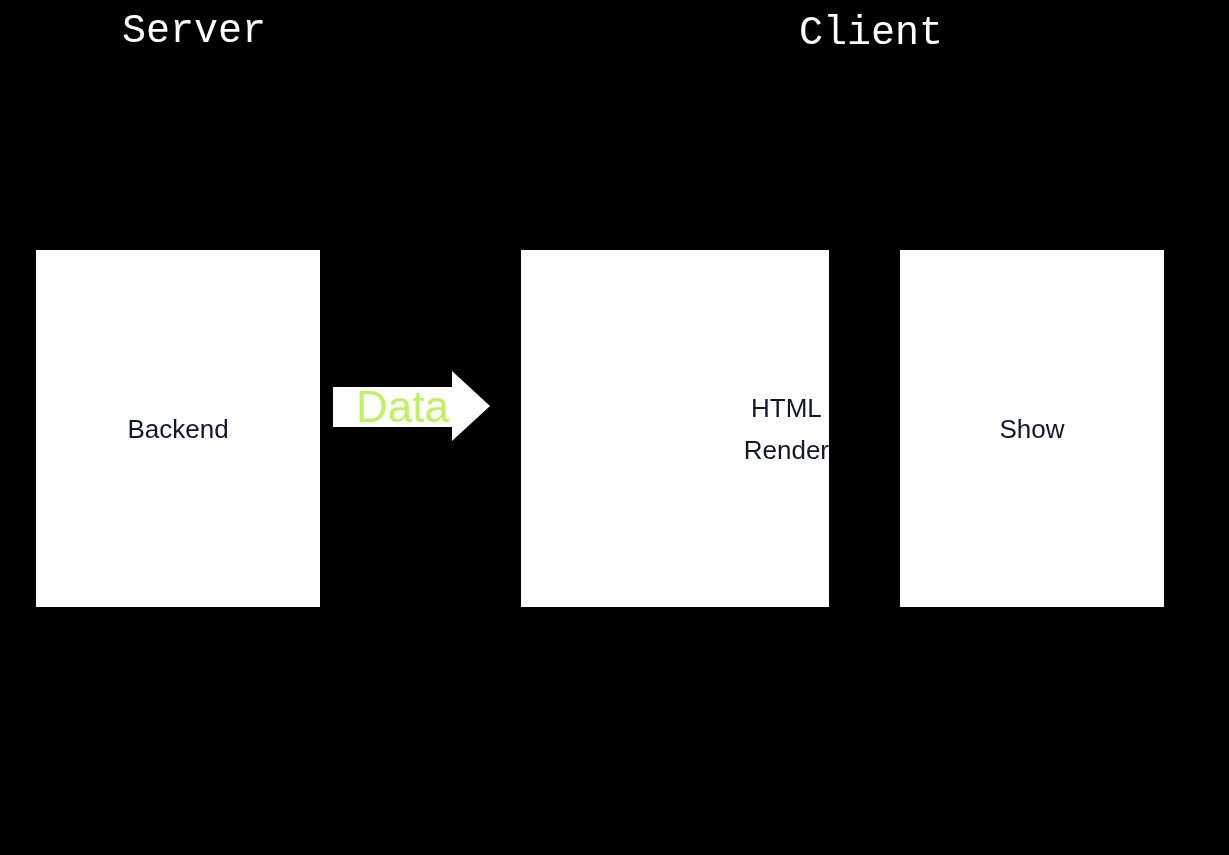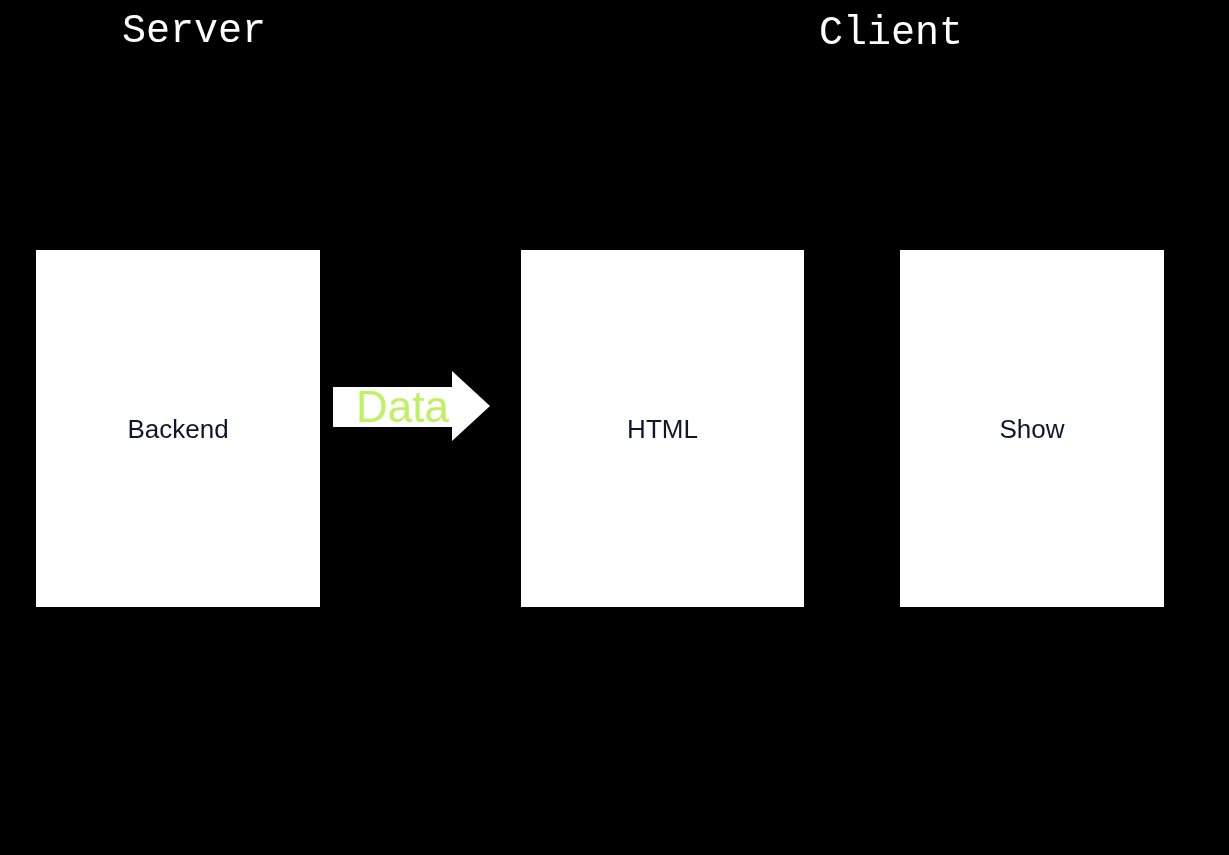--- a/index.html
+++ b/index.html
@@ -16,37 +16,37 @@
   }
   .section-label {
     position: absolute;
     color: #ffffff;
     font-size: 40px;
     line-height: 48px;
     white-space: nowrap;
     font-family: Liberation Mono, monospace;
   }
   #server-label { left: 122px; top: 8px; }
-  #client-label { left: 819px; top: 10px; }
+  #client-label { left: 799px; top: 10px; }
 
   .node {
     position: absolute;
     top: 250px;
     height: 357px;
     background: #ffffff;
     color: #0f172a;
     display: flex;
     align-items: center;
     justify-content: center;
     text-align: center;
     font-size: 26px;
     line-height: 42px;
   }
   #box-backend     { left: 36px;  width: 284px; }
-  #box-html-render { left: 521px; width: 283px; }
+  #box-html-render { left: 521px; width: 308px; justify-content: flex-end; }
   #box-show        { left: 900px; width: 264px; }
 
   .node .line { display: block; }
 
   .arrow-svg {
     position: absolute;
     left: 333px;
     top: 371px;
     width: 157px;
     height: 70px;
@@ -79,18 +79,19 @@
 
 <svg class="arrow-svg" viewBox="0 0 157 70" aria-hidden="true">
   <rect x="0" y="16" width="120" height="40" fill="#ffffff"></rect>
   <polygon points="119,0 157,35 119,70" fill="#ffffff"></polygon>
 </svg>
 <div class="arrow-label">Data</div>
 
 <div class="node" id="box-html-render">
   <span>
     <span class="line">HTML</span>
+    <span class="line">Render</span>
   </span>
 </div>
 
 <div class="node" id="box-show">
   <span class="line">Show</span>
 </div>
 
 </body></html>

